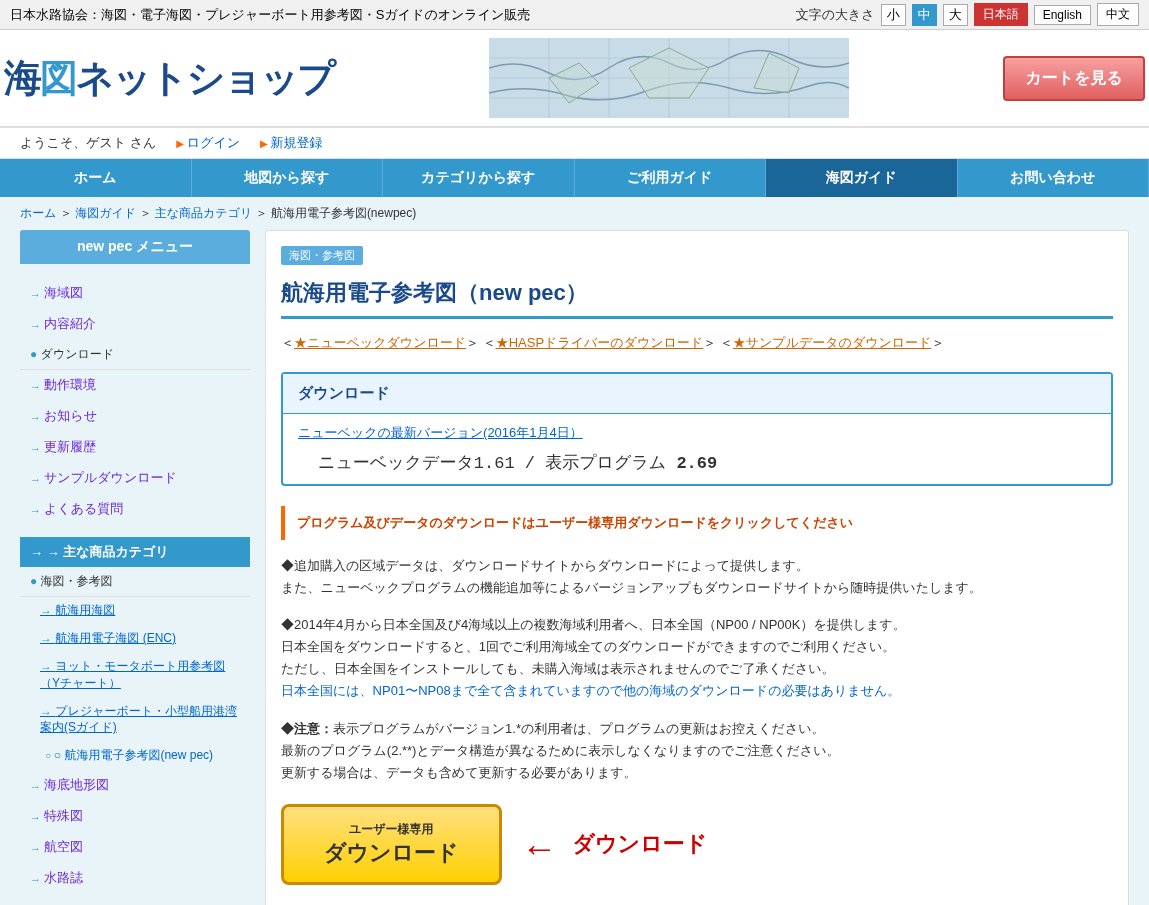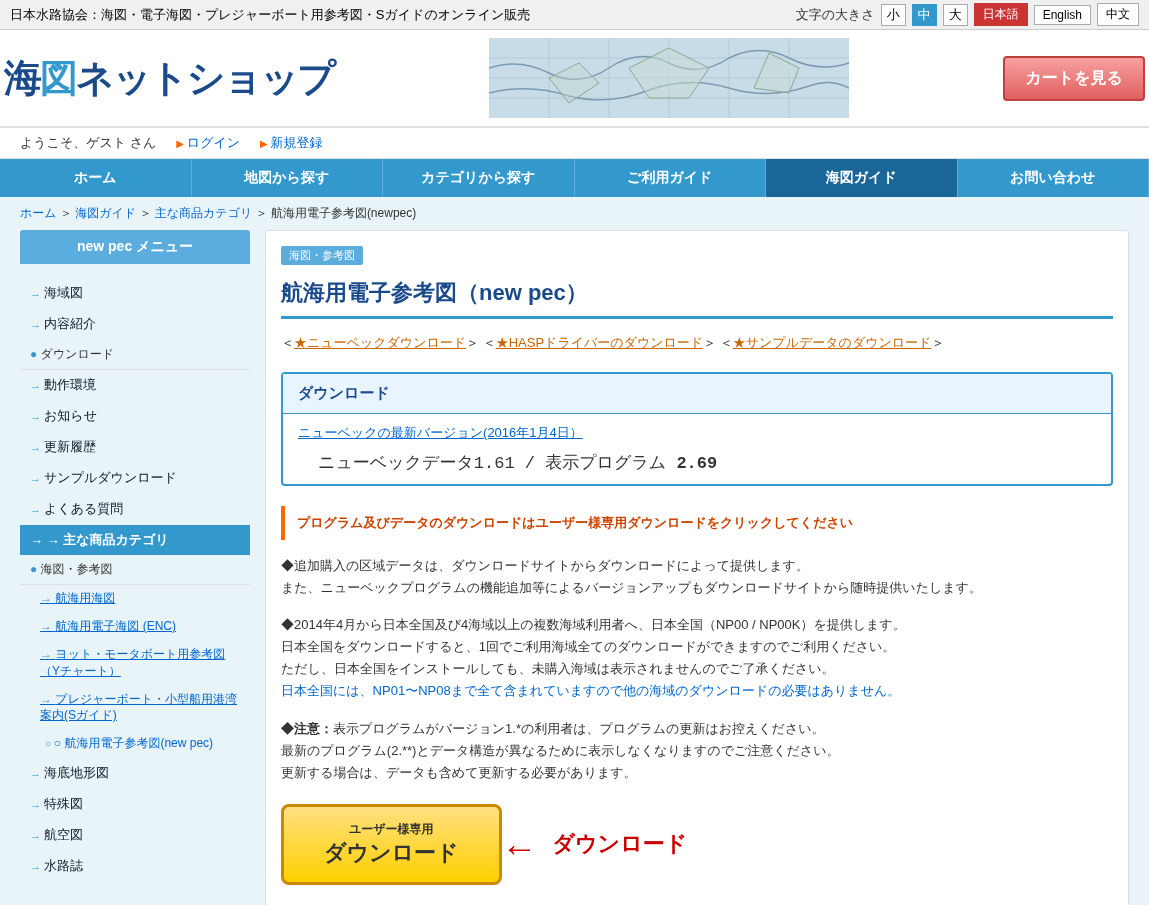--- a/index.html
+++ b/index.html
@@ -30,26 +30,26 @@
     
     #breadcrumb { padding: 8px 20px; font-size: 12px; color: #333; }
     #breadcrumb a { color: #0066cc; text-decoration: none; }
 
     
     #main { display: flex; padding: 0 20px 20px 20px; gap: 15px; }
 
     
     #sidebar { width: 230px; flex-shrink: 0; }
     .sidebar-header { background: #5aaddd; color: #fff; font-size: 14px; font-weight: bold; padding: 8px 12px; text-align: center; border-radius: 3px 3px 0 0; margin-bottom: 14px; }
-    .sidebar-item { padding: 6px 10px; color: #0f172a; text-decoration: none; display: block; font-size: 13px; border-bottom: 1px solid #e8f4f8; cursor: pointer; }
+    .sidebar-item { padding: 6px 10px; color: #6d28d9; text-decoration: none; display: block; font-size: 13px; border-bottom: 1px solid #e8f4f8; cursor: pointer; }
     .sidebar-item::before { content: '→ '; color: #3399cc; font-size: 11px; }
     .sidebar-category { padding: 6px 10px; color: #333; font-size: 12px; border-bottom: 1px solid #e0e0e0; display: block; }
     .sidebar-category::before { content: '○ '; color: #3399cc; }
     .sidebar-category.filled::before { content: '● '; color: #3399cc; }
-    .sidebar-active { background: #3399cc; color: #fff; font-size: 13px; font-weight: bold; padding: 6px 10px; display: block; cursor: pointer; }
+    .sidebar-active { background: #3399cc; color: #fff; font-size: 13px; font-weight: bold; padding: 6px 10px; display: block; cursor: pointer; margin-top: 12px; }
     .sidebar-active::before { content: '→ '; }
     .sidebar-sub { padding: 5px 10px 5px 20px; color: #0066cc; display: block; font-size: 12px; border-bottom: 1px solid #e8f4f8; cursor: pointer; }
     .sidebar-sub::before { content: '→ '; color: #3399cc; }
     .sidebar-leaf { padding: 5px 10px 5px 25px; color: #333; display: block; font-size: 12px; border-bottom: 1px solid #e8f4f8; }
     .sidebar-leaf.active-leaf { color: #0066cc; }
     .sidebar-leaf::before { content: '○ '; color: #3399cc; font-size: 10px; }
 
     
     #content { flex: 1; background: #fff; padding: 15px; border: 1px solid #ddd; border-radius: 3px; }
     .content-category-label { background: #5aaddd; color: #fff; font-size: 11px; padding: 2px 8px; display: inline-block; margin-bottom: 5px; border-radius: 2px; }
@@ -61,21 +61,21 @@
     .download-header { background: #e8f4ff; padding: 10px 15px; font-size: 15px; font-weight: bold; color: #1a4a8a; border-bottom: 1px solid #3399cc; }
     .download-body { padding: 10px 15px; }
     .download-version { color: #0066cc; text-decoration: underline; font-size: 13px; cursor: pointer; }
     .download-version-detail { padding-left: 20px; font-size: 17px; color: #333; margin-top: 9px; font-family: Liberation Mono, monospace; }
     .version-bold { font-weight: bold; }
 
     .notice-box { border-left: 4px solid #ff6600; padding: 8px 12px; margin: 15px 0; font-size: 13px; color: #cc4400; font-weight: bold; }
 
     .content-text { font-size: 13px; color: #333; line-height: 1.7; margin-bottom: 15px; }
 
-    .download-btn-area { text-align: center; margin: 20px 0; display: flex; align-items: center; }
+    .download-btn-area { text-align: center; margin: 20px 0; display: flex; align-items: center; gap: 20px; }
     .download-btn { background: linear-gradient(to bottom, #ffe066, #ffcc00); border: 3px solid #cc8800; border-radius: 8px; padding: 14px 40px; font-size: 18px; font-weight: bold; color: #333; cursor: pointer; display: inline-block; }
 
     .footer-text { font-size: 13px; color: #333; line-height: 1.8; }
 
     
     .map-decoration { width: 360px; height: 80px; position: relative; overflow: hidden; }
     .map-bg { width: 100%; height: 100%; background: repeating-linear-gradient(0deg, transparent, transparent 19px, rgba(100,150,200,0.2) 20px), repeating-linear-gradient(90deg, transparent, transparent 19px, rgba(100,150,200,0.2) 20px); background-color: #c8dce8; }
   </style>
 </head>
 <body>

